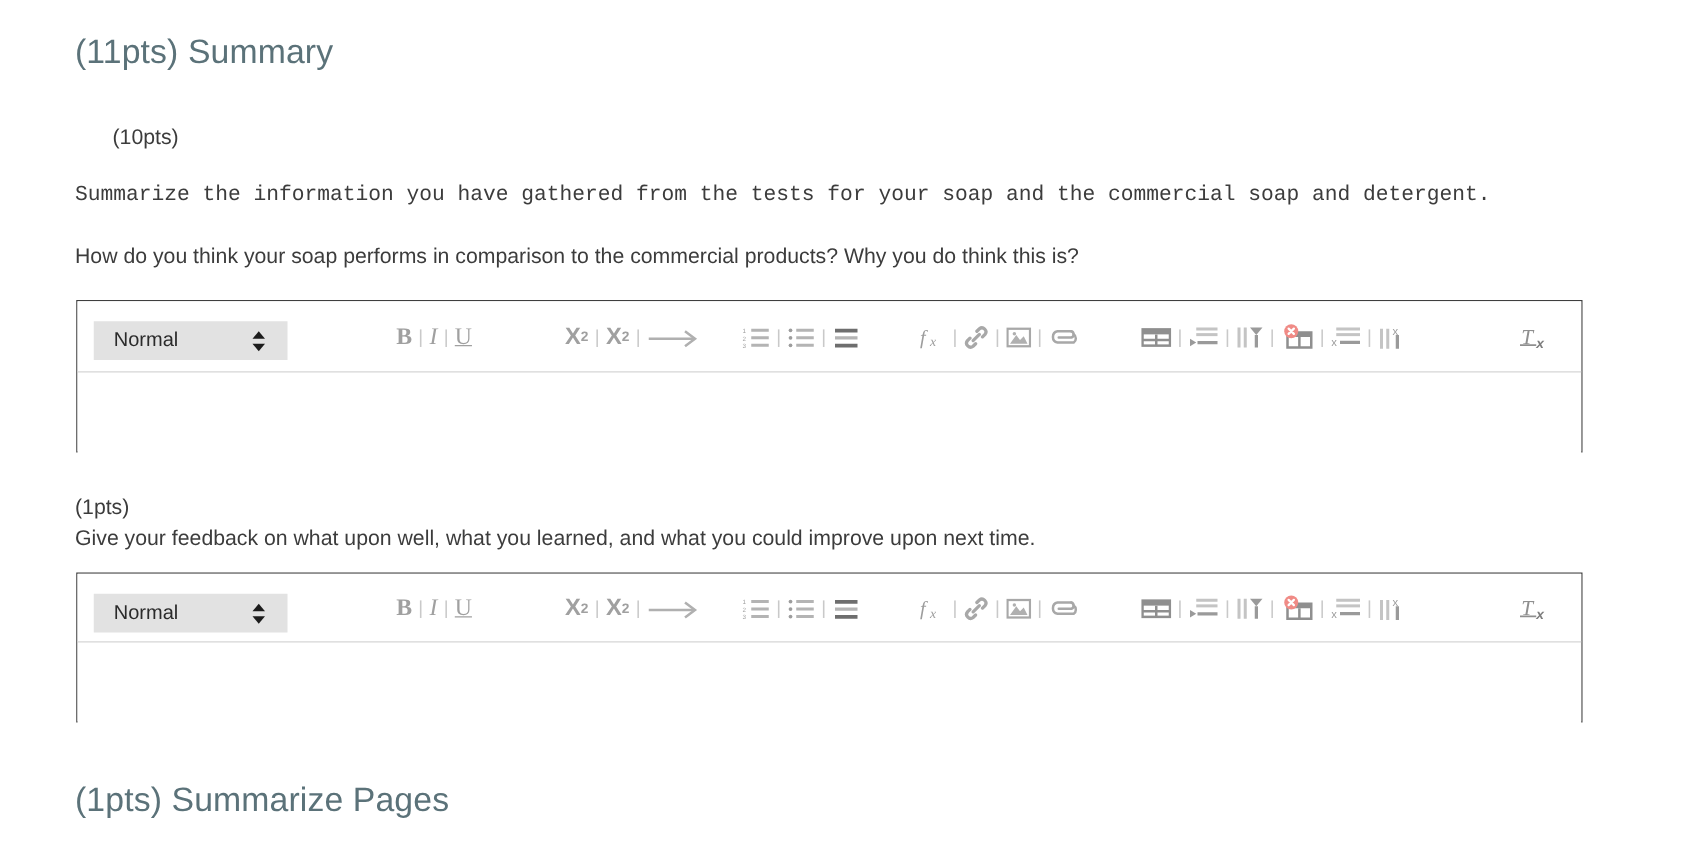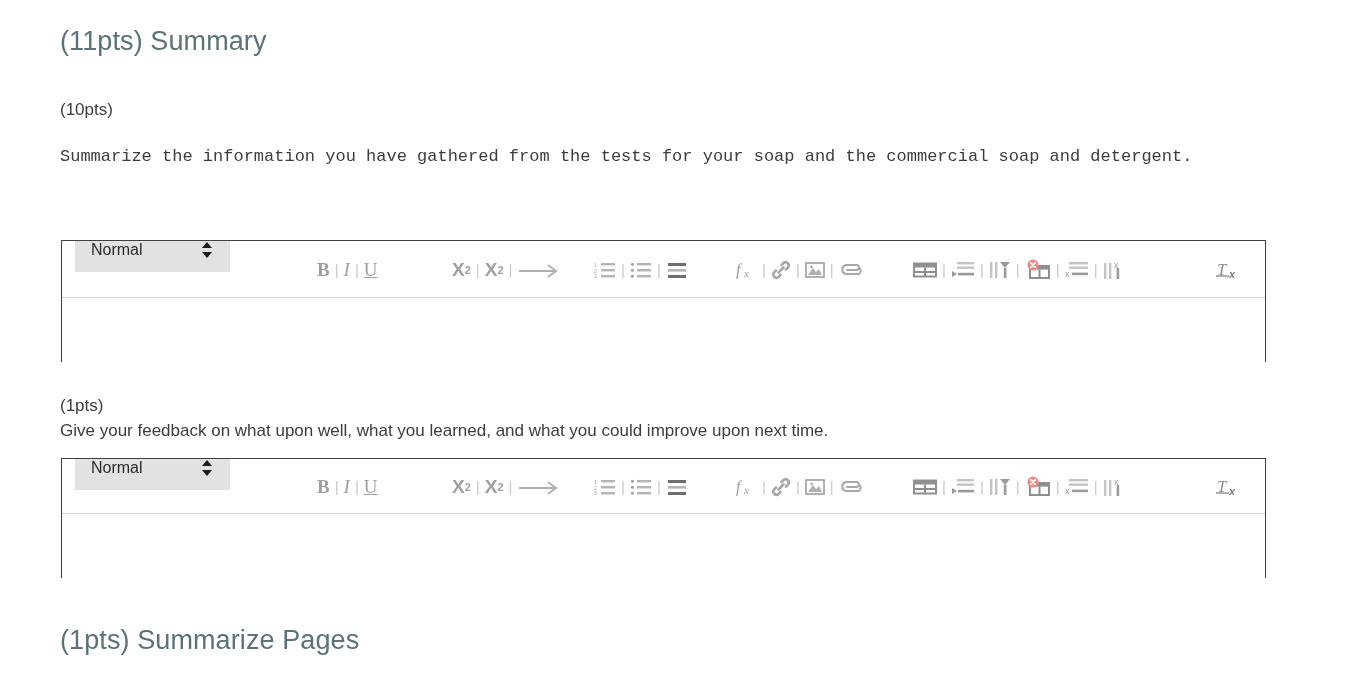--- a/index.html
+++ b/index.html
@@ -37,21 +37,21 @@
   
   .body-text {
     position: absolute;
     left: 60px;
     font-size: 17px;
     font-weight: 400;
     color: #3c3c3c;
     white-space: nowrap;
     line-height: 1.45;
   }
-  #pts-10   { top: 98px; }
+  #pts-10   { top: 98px; margin-left: 30px; }
   #prompt-1 { top: 145px; font-family: Liberation Mono, monospace; }
   #prompt-2 { top: 193px; }
   #pts-1    { top: 394px; }
   #prompt-3 { top: 419px; }
 
   
   .editor {
     position: absolute;
     left: 61px;
     width: 1205px;
@@ -73,26 +73,26 @@
 
   .editor-body {
     background: #ffffff;
     height: 100%;
   }
 
   
   .format-select {
     position: absolute;
     left: 13px;
-    top: 0;
+    top: 16px;
     width: 155px;
     height: 31px;
     background: #e2e2e2;
     display: flex;
-    align-items: flex-start;
+    align-items: center;
     padding: 0 10px 0 16px;
     box-sizing: border-box;
     cursor: pointer;
   }
   .format-select .label {
     font-size: 16px;
     color: #2b2b2b;
     flex: 1;
   }
   .spinner {
@@ -155,20 +155,21 @@
 <body>
 
 <div class="page">
 
   <div class="section-heading" id="heading-summary">(11pts) Summary</div>
 
   <div class="body-text" id="pts-10">(10pts)</div>
 
   <div class="body-text" id="prompt-1">Summarize the information you have gathered from the tests for your soap and the commercial soap and detergent.</div>
 
+  <div class="body-text" id="prompt-2">How do you think your soap performs in comparison to the commercial products? Why you do think this is?</div>
 
   <div class="editor" id="editor-summary">
     <div class="toolbar">
 
       <div class="format-select">
         <span class="label">Normal</span>
         <span class="spinner">
           <span class="up"></span>
             <span class="dn"></span>
         </span>

